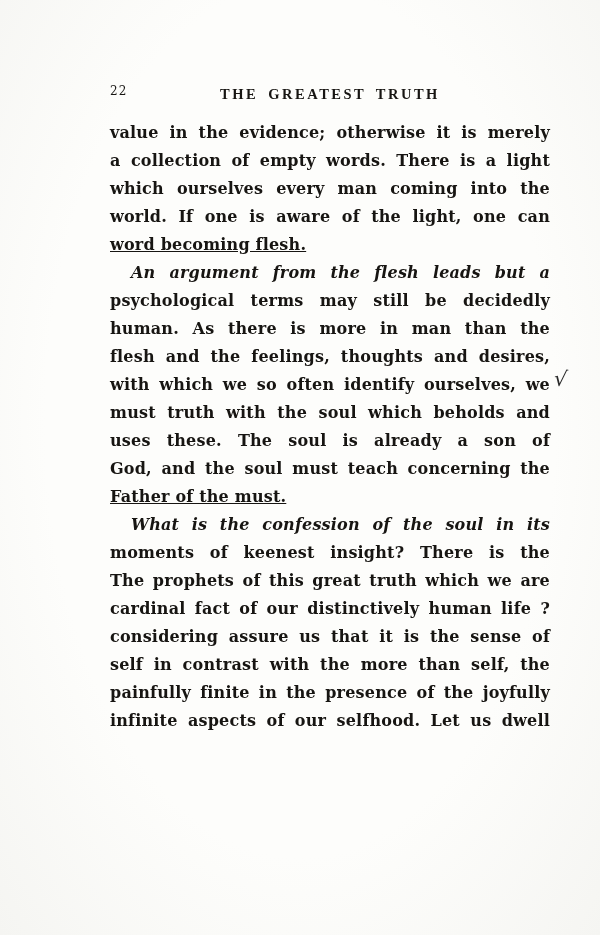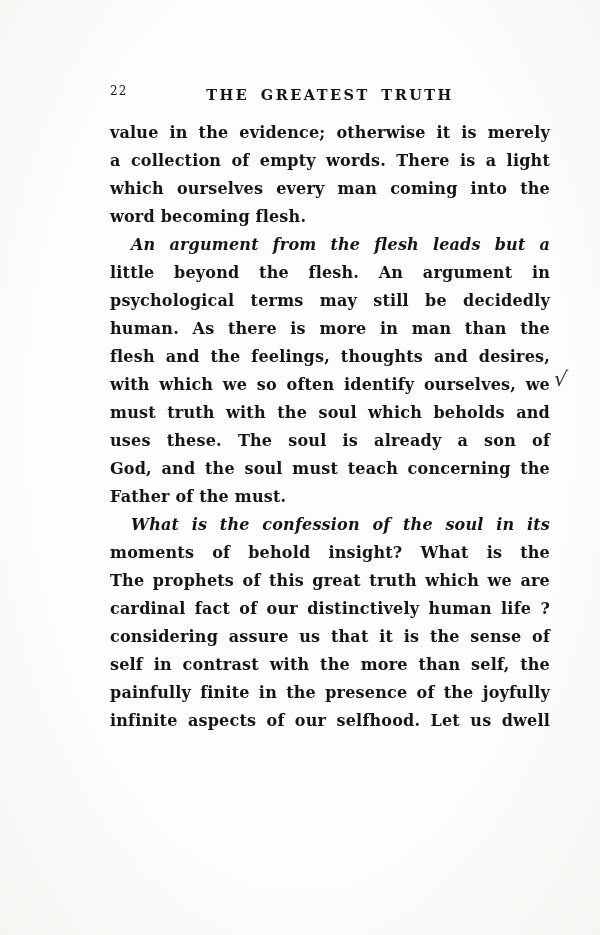--- a/index.html
+++ b/index.html
@@ -31,20 +31,21 @@
     position: absolute;
     left: 0;
     right: 0;
     top: 2px;
     text-align: center;
     font-size: 14.5px;
     font-weight: 700;
     letter-spacing: 2.5px;
     word-spacing: 4px;
     white-space: nowrap;
+    font-family: Liberation Serif, serif;
   }
   .body-text {
     position: absolute;
     top: 119px;
     left: 110px;
     width: 440px;
   }
   .line {
     height: 28px;
     line-height: 28px;
@@ -52,20 +53,21 @@
     font-weight: 700;
     letter-spacing: 0.2px;
     text-align: justify;
     text-align-last: justify;
     white-space: normal;
     overflow: visible;
   }
   .line.end {
     text-align: left;
     text-align-last: left;
+    text-decoration: underline;
   }
   .line.indent { text-indent: 21px; font-style: italic; }
   .margin-mark {
     position: absolute;
     left: 444px;
     top: 248px;
     font-size: 21px;
     font-weight: 400;
     color: #2b2b2b;
     transform: rotate(6deg);
@@ -80,35 +82,35 @@
   <div class="running-head">
     <span class="page-number">22</span>
     <span class="head-title">THE GREATEST TRUTH</span>
   </div>
 
   <div class="body-text">
 
     <div class="line">value in the evidence; otherwise it is merely</div>
     <div class="line">a collection of empty words. There is a light</div>
     <div class="line">which ourselves every man coming into the</div>
+    <div class="line">world. If one is aware of the light, one can</div>
     <div class="line end">word becoming flesh.</div>
 
     <div class="line indent">An argument from the flesh leads but a</div>
-    <div class="line">little beyond the flesh. An argument in</div>
     <div class="line">psychological terms may still be decidedly</div>
     <div class="line">human. As there is more in man than the</div>
     <div class="line">flesh and the feelings, thoughts and desires,</div>
     <div class="line">with which we so often identify ourselves, we</div>
     <div class="line">must truth with the soul which beholds and</div>
     <div class="line">uses these. The soul is already a son of</div>
     <div class="line">God, and the soul must teach concerning the</div>
     <div class="line end">Father of the must.</div>
 
     <div class="line indent">What is the confession of the soul in its</div>
-    <div class="line">moments of behold insight? What is the</div>
+    <div class="line">moments of keenest insight? There is the</div>
     <div class="line">The prophets of this great truth which we are</div>
     <div class="line">cardinal fact of our distinctively human life ?</div>
     <div class="line">considering assure us that it is the sense of</div>
     <div class="line">self in contrast with the more than self, the</div>
     <div class="line">painfully finite in the presence of the joyfully</div>
     <div class="line">infinite aspects of our selfhood. Let us dwell</div>
 
     <span class="margin-mark">√</span>
   </div>
 

